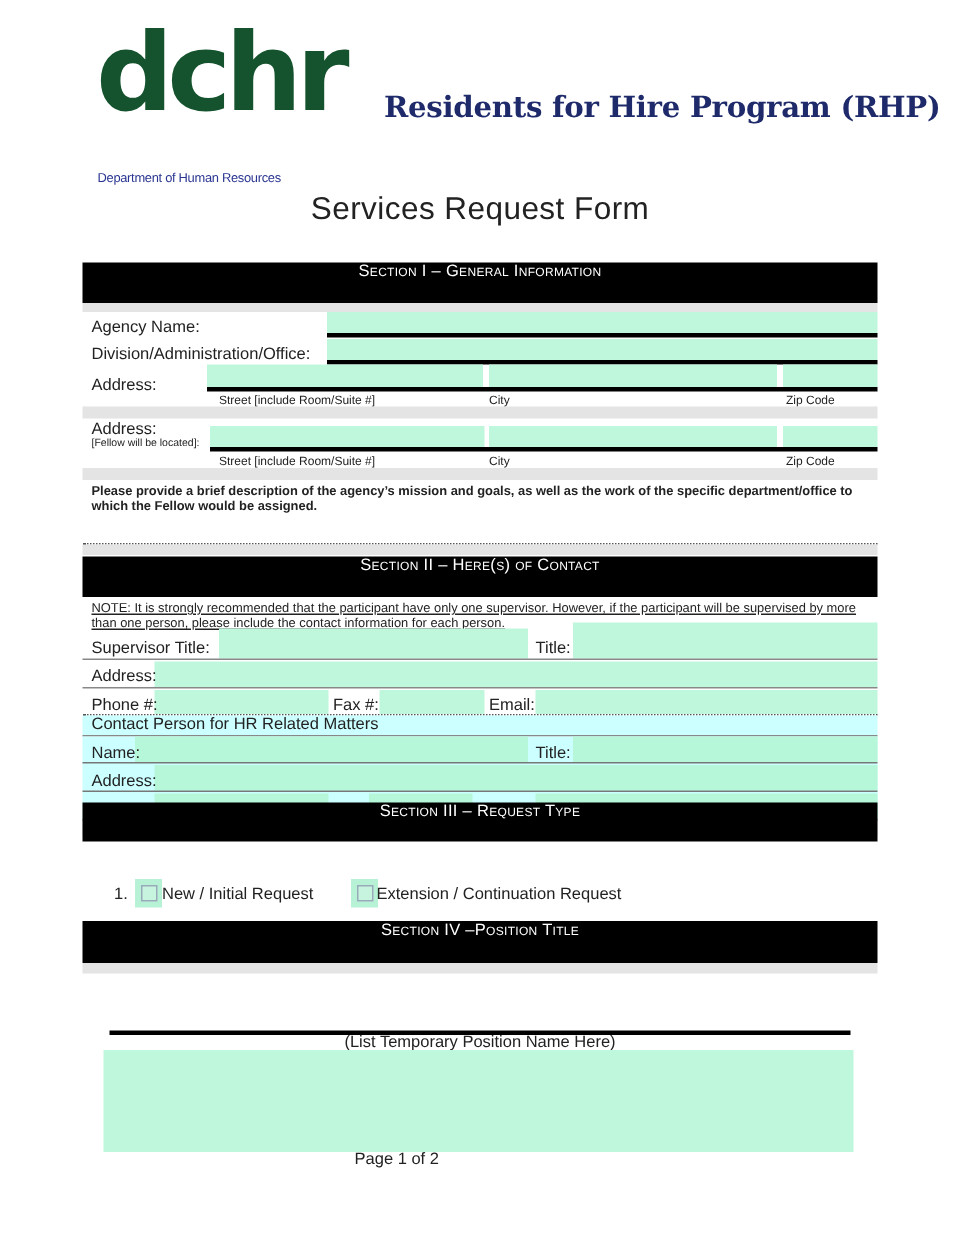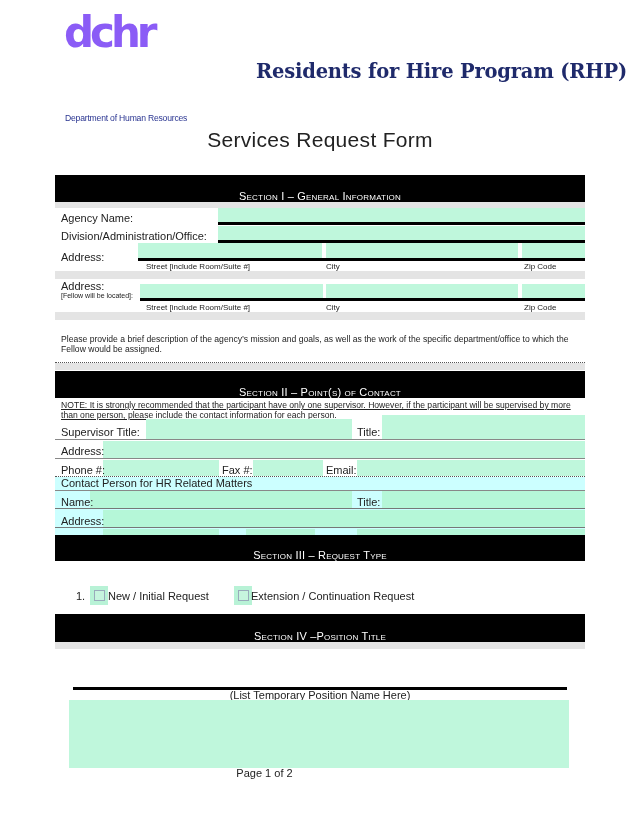--- a/index.html
+++ b/index.html
@@ -2,27 +2,27 @@
 <html><head>
 <meta charset="utf-8">
 <style>
   * { box-sizing: border-box; margin: 0; padding: 0; }
   html, body { width: 640px; height: 828px; background: #ffffff; overflow: hidden; }
   body { position: relative; font-family: "Liberation Sans", "DejaVu Sans", sans-serif; color: #111; }
   .abs { position: absolute; }
 
   
   .logo { left: 64px; top: 26px; width: 140px; height: 70px; }
-  .logo-word { position: absolute; left: 0; top: -14px; font-family: "DejaVu Sans", sans-serif; font-weight: bold; font-size: 42px; letter-spacing: -4px; color: #8b5cf6; line-height: 1; }
+  .logo-word { position: absolute; left: 0; top: -14px; font-family: "DejaVu Sans", sans-serif; font-weight: bold; font-size: 72px; letter-spacing: -4px; color: #14532d; line-height: 1; }
   .logo-sub { position: absolute; left: 1px; top: 54px; font-size: 8.6px; color: #2a3591; letter-spacing: -0.2px; white-space: nowrap; margin-top: 33px; }
   .program-title { left: 256px; top: 60px; font-family: "DejaVu Serif", "Liberation Serif", serif; font-weight: bold; font-size: 19.5px; color: #1f2a6b; white-space: nowrap; letter-spacing: -0.2px; }
   .form-title { left: 0; width: 640px; top: 128px; text-align: center; font-size: 21px; color: #222; letter-spacing: 0.3px; }
 
   
-  .section-bar { left: 55px; width: 530px; background: #000; color: #fff; text-align: center; font-size: 11px; letter-spacing: 0.2px; display: flex; align-items: flex-end; justify-content: center; }
+  .section-bar { left: 55px; width: 530px; background: #000; color: #fff; text-align: center; font-size: 11px; letter-spacing: 0.2px; display: flex; align-items: flex-start; justify-content: center; }
   .section-bar .sc { font-variant: small-caps; }
   .gray-strip { left: 55px; width: 530px; background: #e4e4e4; }
 
   .label { font-size: 11px; color: #222; white-space: nowrap; }
   .tiny { font-size: 8px; color: #222; white-space: nowrap; }
   .fill { background: #bff7dc; }
   .fill-2 { background: #b5f7d8; }
   .thick-line { height: 3px; background: #000; }
   .thin-line { height: 1px; background: #888; }
   .dotted-line { height: 0; border-top: 1px dotted #555; }
@@ -71,27 +71,27 @@
 <div class="abs" style="left:61px;top:292px;font-size:7px;color:#222;white-space:nowrap;">[Fellow will be located]:</div>
 <div class="abs fill" style="left:140px;top:284px;width:183px;height:14px;"></div>
 <div class="abs fill" style="left:326px;top:284px;width:192px;height:14px;"></div>
 <div class="abs fill" style="left:522px;top:284px;width:63px;height:14px;"></div>
 <div class="abs thick-line" style="left:140px;top:298px;width:445px;"></div>
 <div class="abs tiny" style="left:146px;top:303px;">Street [include Room/Suite #]</div>
 <div class="abs tiny" style="left:326px;top:303px;">City</div>
 <div class="abs tiny" style="left:524px;top:303px;">Zip Code</div>
 
 <div class="abs gray-strip" style="top:312px;height:8px;"></div>
-<div class="abs note" style="left:61px;top:334px;width:520px;">Please provide a brief description of the agency’s mission and goals, as well as the work of the specific department/office to which the Fellow would be assigned.</div>
+<div class="abs note" style="left:61px;top:322px;width:520px;font-weight:bold;">Please provide a brief description of the agency’s mission and goals, as well as the work of the specific department/office to which the Fellow would be assigned.</div>
 <div class="abs" style="left:55px;top:342px;width:530px;height:20px;"></div>
 <div class="abs dotted-line" style="left:55px;top:362px;width:530px;"></div>
 <div class="abs gray-strip" style="top:363px;height:7px;"></div>
 
 <div class="abs section-bar" style="top:371px;height:27px;">
-  <span class="sc">Section II – Point(s) of Contact</span>
+  <span class="sc">Section II – Here(s) of Contact</span>
 </div>
 <div class="abs note" style="left:61px;top:400px;width:524px;text-decoration:underline;">NOTE:  It is strongly recommended that the participant have only one supervisor.  However, if the participant will be supervised by more than one person, please include the contact information for each person.</div>
 
 <div class="abs fill" style="left:146px;top:419px;width:206px;height:20px;"></div>
 <div class="abs fill" style="left:382px;top:415px;width:203px;height:24px;"></div>
 <div class="abs label" style="left:61px;top:426px;">Supervisor Title:</div>
 <div class="abs label" style="left:357px;top:426px;">Title:</div>
 <div class="abs thin-line" style="left:55px;top:439px;width:530px;"></div>
 
 <div class="abs fill" style="left:103px;top:441px;width:482px;height:17px;"></div>

